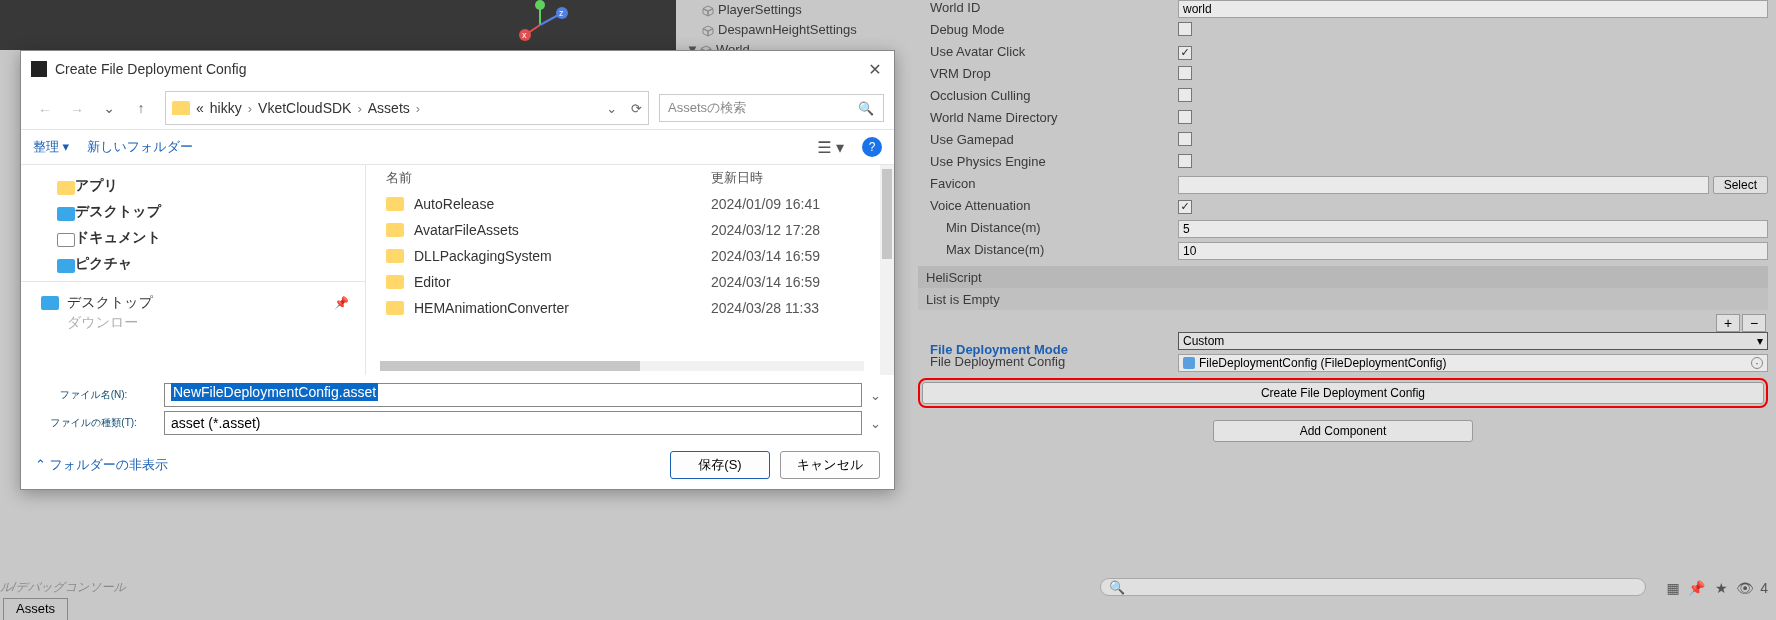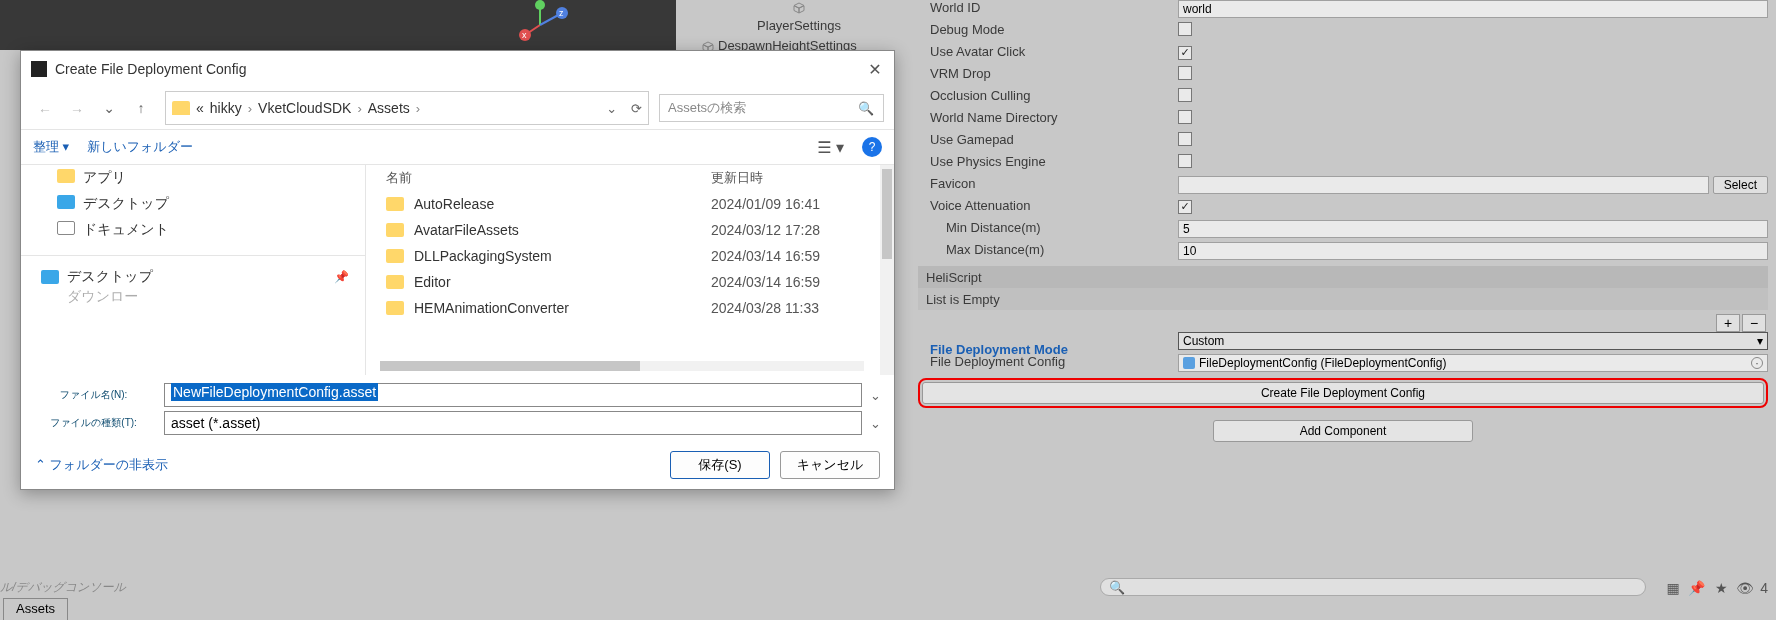--- a/index.html
+++ b/index.html
@@ -52,21 +52,21 @@
   .crumb-sep { color:#888; }
   .search-box { width:225px; height:28px; border:1px solid #ccc; display:flex; align-items:center; padding:0 8px; color:#888; }
   .toolbar { height:36px; border-top:1px solid #e5e5e5; border-bottom:1px solid #e5e5e5; display:flex; align-items:center; padding:0 12px; gap:18px; }
   .toolbar .link { color:#1a5fb4; font-size:13px; }
   .toolbar .spacer { flex:1; }
   .view-btn { color:#555; font-size:16px; }
   .help-btn { width:20px; height:20px; border-radius:50%; background:#1a73e8; color:#fff; display:flex; align-items:center; justify-content:center; font-size:12px; }
   .body { flex:1; display:flex; min-height:0; }
   .side { width:345px; border-right:1px solid #e5e5e5; display:flex; flex-direction:column; }
   .quick { padding:4px 0 8px 36px; border-bottom:1px solid #e5e5e5; }
-  .q-row { display:flex; align-items:flex-start; gap:8px; height:26px; color:#333; font-size:14px; }
+  .q-row { display:flex; align-items:flex-end; height:26px; color:#333; font-size:14px;font-weight:bold; }
   .q-ico { width:18px; height:14px; border-radius:2px; display:inline-block; }
   .ico-folder { background:#ffd76a; }
   .ico-desk { background:#3aa7e8; }
   .ico-doc { background:#fff; border:1px solid #888; }
   .ico-pic { background:#3aa7e8; }
   .tree { padding:8px 0 0 20px; }
   .tree-row { display:flex; align-items:center; gap:8px; height:26px; color:#333; font-size:14px; }
   .pin { margin-left:auto; margin-right:16px; color:#888; font-size:12px; }
   .filepanel { flex:1; position:relative; }
   .cols { display:flex; padding:4px 20px; color:#555; font-size:13px; }
@@ -121,21 +121,21 @@
         <circle cx="25" cy="40" r="6" fill="#e05050"></circle>
         <circle cx="62" cy="18" r="6" fill="#5080e0"></circle>
         <circle cx="40" cy="10" r="5" fill="#60d060"></circle>
         <text x="22" y="43" font-size="9" fill="#fff">x</text>
         <text x="59" y="21" font-size="9" fill="#fff">z</text>
       </svg>
     </div>
   </div>
 
   <div class="hier">
-    <div class="hier-row" style="padding-left:22px;flex-direction:column;">
+    <div class="hier-row" style="padding-left:22px;">
       <span class="cube-icon"><svg viewBox="0 0 12 12">
             <path d="M6 1 L11 3.5 L6 6 L1 3.5 Z M1 3.8 L6 6.3 L6 11 L1 8.5 Z M11 3.8 L11 8.5 L6 11 L6 6.3 Z" fill="none" stroke="#888" stroke-width="1"></path>
           </svg></span>
       <span>PlayerSettings</span>
     </div>
     <div class="hier-row" style="padding-left:22px;">
       <span class="cube-icon"><svg viewBox="0 0 12 12">
             <path d="M6 1 L11 3.5 L6 6 L1 3.5 Z M1 3.8 L6 6.3 L6 11 L1 8.5 Z M11 3.8 L11 8.5 L6 11 L6 6.3 Z" fill="none" stroke="#888" stroke-width="1"></path>
           </svg></span>
       <span>DespawnHeightSettings</span>
@@ -292,20 +292,24 @@
             <span>アプリ</span>
           </div>
         <div class="q-row">
             <span class="q-ico ico-desk"></span>
             <span>デスクトップ</span>
           </div>
         <div class="q-row">
             <span class="q-ico ico-doc"></span>
             <span>ドキュメント</span>
           </div>
+        <div class="q-row">
+            <span class="q-ico ico-pic"></span>
+            <span>ピクチャ</span>
+          </div>
       </div>
       <div class="tree">
         <div class="tree-row">
             <span class="q-ico ico-desk"></span>
             <span>デスクトップ</span>
             <span class="pin">📌</span>
           </div>
         <div class="tree-row" style="opacity:.4;overflow:hidden;height:14px;">
             <span style="width:18px"></span>
             <span>ダウンロー</span>

